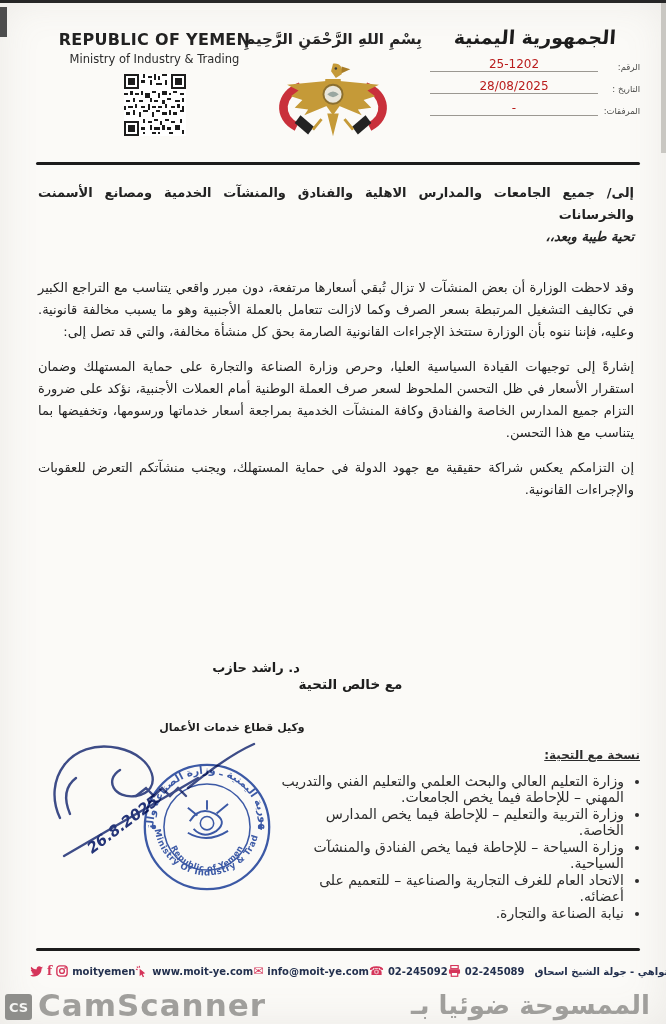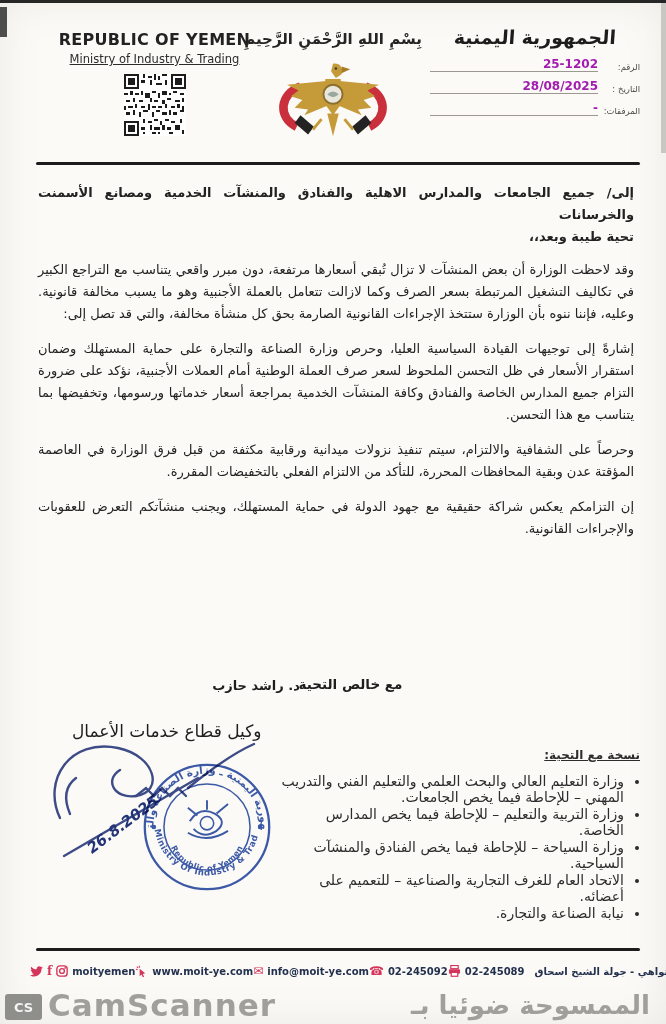--- a/index.html
+++ b/index.html
@@ -7,50 +7,50 @@
   .page{position:relative;width:666px;height:1024px;margin:0 auto;background:#fbfaf7;overflow:hidden;color:#1e1e1e;
         box-shadow:inset 0 0 40px rgba(120,115,105,.12);}
   
   .scan-top{position:absolute;top:0;left:0;right:0;height:3px;background:#262626;}
   .corner-mark{position:absolute;top:7px;left:0;width:7px;height:30px;background:#4d4d4d;}
   .edge-right{position:absolute;top:3px;right:0;width:5px;height:150px;background:#c9c7c2;}
 
   
   .hdr-left{position:absolute;left:42px;top:30px;width:225px;text-align:center;}
   .hdr-left .t1{font-size:16px;font-weight:bold;letter-spacing:.3px;color:#222;}
-  .hdr-left .t2{font-size:11.5px;margin-top:3px;color:#2b2b2b;text-decoration:underline;}
+  .hdr-left .t2{font-size:11.5px;margin-top:3px;color:#2b2b2b;}
   .qr{margin-top:8px;}
   .basmala{position:absolute;left:0;right:0;top:30px;text-align:center;font-size:15px;font-weight:bold;
            color:#242424;direction:rtl;}
   .emblem{position:absolute;left:50%;top:52px;transform:translateX(-50%);}
   .hdr-right{position:absolute;right:26px;top:26px;width:210px;direction:rtl;text-align:center;}
   .hdr-right .country{font-size:19px;font-weight:bold;color:#1d1d1d;transform:skewX(-4deg);}
   .hdr-right .ministry{font-size:14.5px;font-weight:bold;margin-top:2px;color:#1d1d1d;}
   .refs{margin-top:9px;}
   .ref-row{display:flex;align-items:flex-end;direction:rtl;margin-bottom:7px;height:15px;}
   .ref-label{font-size:8.5px;color:#4a4a48;width:42px;text-align:right;flex:none;}
-  .ref-value{flex:1;font-size:12px;color:#a21caf;text-align:right;border-bottom:1px solid #9b9892;
-             line-height:14px;font-weight:700;}
+  .ref-value{flex:1;font-size:12px;color:#b91c1c;text-align:center;border-bottom:1px solid #9b9892;
+             line-height:14px;font-weight:400;}
   .rule{position:absolute;left:36px;right:26px;height:3px;background:#1c1c1c;border-radius:2px;}
   .rule-top{top:162px;}
   .rule-bot{top:948px;}
 
   
   .letter{position:absolute;top:182px;left:38px;width:596px;direction:rtl;text-align:justify;
           font-size:13px;line-height:22px;color:#222;}
   .addressee{font-weight:bold;}
-  .greeting{text-align:right;font-weight:bold;margin-bottom:11px;font-size:13px;}
+  .greeting{text-align:right;font-weight:bold;font-style:italic;margin-bottom:29px;font-size:13px;}
   .subject{text-align:center;font-weight:bold;font-size:13.5px;text-decoration:underline;margin-bottom:15px;}
   .para{margin-bottom:13px;}
   ol.actions{margin:0 0 13px;padding-right:44px;}
   ol.actions li{padding-right:4px;line-height:21px;}
   ol.actions li.b{font-weight:bold;}
   .closing{position:absolute;left:0;right:0;top:676px;text-align:center;font-weight:bold;font-size:13.5px;padding-left:35px;}
-  .signer-name{position:absolute;left:96px;top:678px;width:320px;text-align:center;font-weight:bold;font-size:13px;}
-  .signer-title{position:absolute;left:72px;top:721px;width:320px;font-weight:normal;font-size:17px;}
+  .signer-name{position:absolute;left:96px;top:660px;width:320px;text-align:center;font-weight:bold;font-size:13px;}
+  .signer-title{position:absolute;left:72px;top:721px;width:320px;text-align:center;font-weight:bold;font-size:11px;}
 
   
   .cc{position:absolute;right:26px;top:748px;width:362px;direction:rtl;color:#2c2c2c;}
   .cc-head{font-size:12px;font-weight:bold;text-decoration:underline;margin-bottom:12px;}
   .cc ul{margin:0;padding-right:16px;list-style:disc;}
   .cc li{font-size:14px;line-height:15.5px;margin-bottom:2px;}
 
   
   .stamp{position:absolute;left:140px;top:760px;mix-blend-mode:multiply;opacity:.92;}
   .signature{position:absolute;left:40px;top:722px;mix-blend-mode:multiply;}
@@ -61,21 +61,21 @@
   .footer .grp{display:flex;align-items:center;gap:4px;}
   .footer .sp{flex:1;}
   .ic{color:#d5355a;font-size:12px;line-height:12px;display:inline-flex;align-items:center;}
   .ic svg{display:block;}
   .fb-glyph{display:inline-block;color:#d5355a;font-weight:bold;font-size:12px;font-family:"DejaVu Serif",serif;}
   .redbar{display:inline-block;width:3px;height:13px;background:#d5355a;margin:0 5px;}
   .ar-addr{direction:rtl;}
 
   
   .wm{position:absolute;left:0;right:0;top:988px;height:40px;display:flex;align-items:flex-start;color:#a09f9c;}
-  .cs-badge{flex:none;width:37px;height:26px;margin:6px 6px 0 5px;background:#8e8e8b;color:#f5f5f3;border-radius:3px;
+  .cs-badge{flex:none;width:27px;height:26px;margin:6px 6px 0 5px;background:#8e8e8b;color:#f5f5f3;border-radius:3px;
             display:flex;align-items:center;justify-content:center;font-size:13px;font-weight:bold;}
   .wm-name{font-size:31px;font-weight:bold;letter-spacing:1px;line-height:34px;}
   .wm-ar{font-size:26px;font-weight:bold;direction:rtl;margin-right:16px;line-height:34px;}
 </style>
 </head>
 <body>
 
 <div class="page">
 
   <div class="scan-top"></div>
@@ -155,21 +155,20 @@
     </div>
   </div>
 
   <div class="rule rule-top"></div>
 
   <div class="letter">
     <div class="addressee">إلى/ جميع الجامعات والمدارس الاهلية والفنادق والمنشآت الخدمية ومصانع الأسمنت والخرسانات</div>
     <div class="greeting">تحية طيبة وبعد،،</div>
     <div class="para">وقد لاحظت الوزارة أن بعض المنشآت لا تزال تُبقي أسعارها مرتفعة، دون مبرر واقعي يتناسب مع التراجع الكبير في تكاليف التشغيل المرتبطة بسعر الصرف وكما لازالت تتعامل بالعملة الأجنبية وهو ما يسبب مخالفة قانونية. وعليه، فإننا ننوه بأن الوزارة ستتخذ الإجراءات القانونية الصارمة بحق كل منشأة مخالفة، والتي قد تصل إلى:</div>
     <div class="para">إشارةً إلى توجيهات القيادة السياسية العليا، وحرص وزارة الصناعة والتجارة على حماية المستهلك وضمان استقرار الأسعار في ظل التحسن الملحوظ لسعر صرف العملة الوطنية أمام العملات الأجنبية، نؤكد على ضرورة التزام جميع المدارس الخاصة والفنادق وكافة المنشآت الخدمية بمراجعة أسعار خدماتها ورسومها، وتخفيضها بما يتناسب مع هذا التحسن.</div>
-    <div class="para">وحرصاً على الشفافية والالتزام، سيتم تنفيذ نزولات ميدانية ورقابية مكثفة من قبل فرق الوزارة في العاصمة المؤقتة عدن وبقية المحافظات المحررة، للتأكد من الالتزام الفعلي بالتخفيضات المقررة.</div>
     <div class="para">إن التزامكم يعكس شراكة حقيقية مع جهود الدولة في حماية المستهلك، ويجنب منشآتكم التعرض للعقوبات والإجراءات القانونية.</div>
   </div>
 
   <div class="closing">مع خالص التحية</div>
   <div class="signer-name">د. راشد حازب</div>
   <div class="signer-title">وكيل قطاع خدمات الأعمال</div>
 
   <div class="cc">
     <div class="cc-head">نسخة مع التحية:</div>
     <ul>

